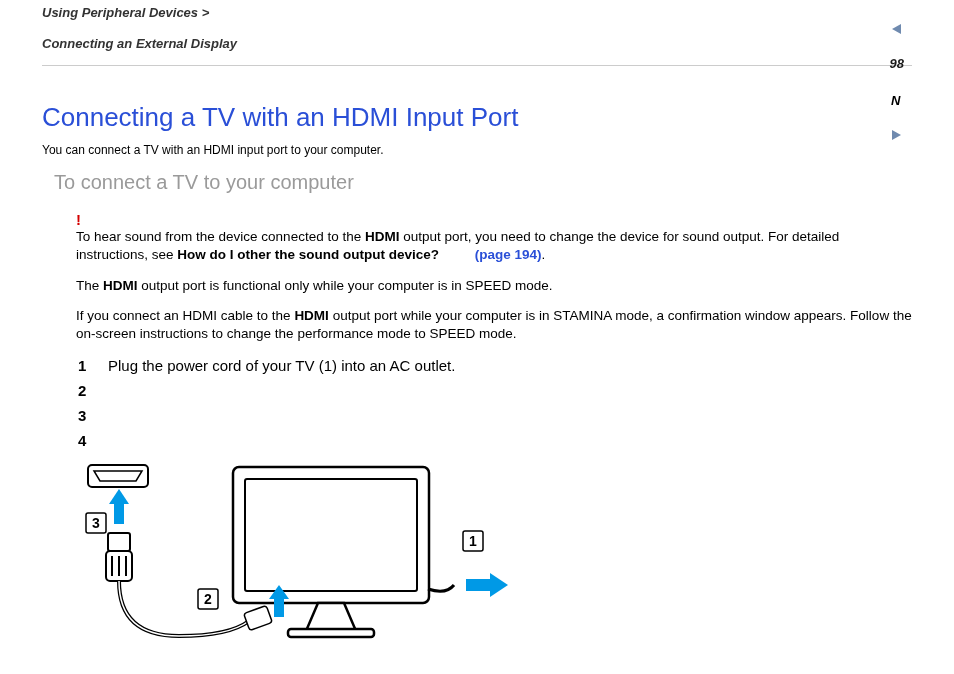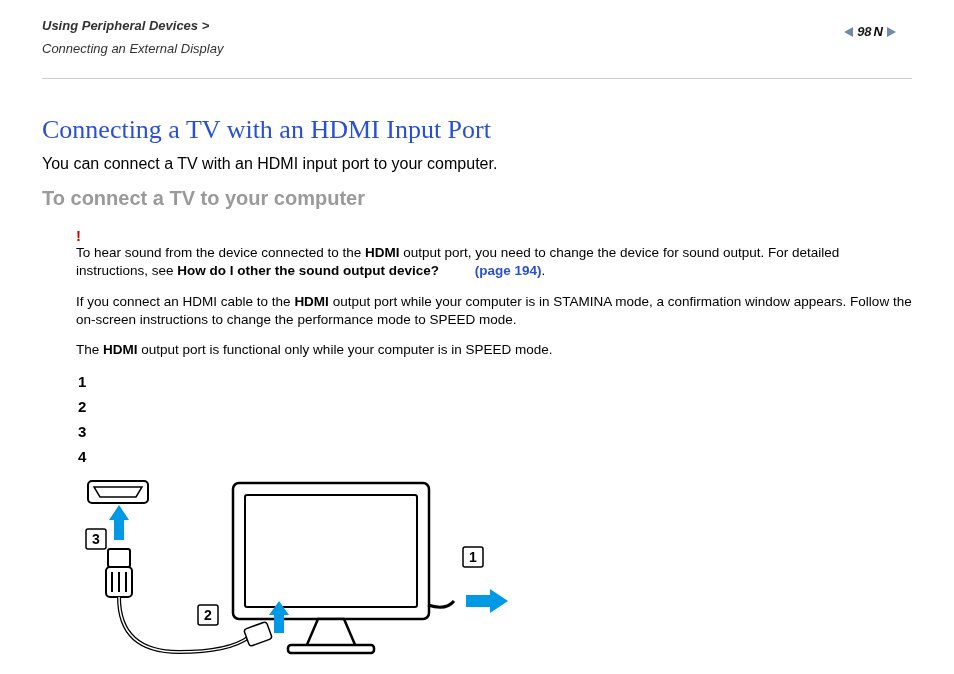--- a/index.html
+++ b/index.html
@@ -14,46 +14,47 @@
   .page {
     position: relative;
     width: 954px;
     height: 674px;
     box-sizing: border-box;
     padding: 0 42px 0 42px;
   }
   .header {
     position: relative;
     height: 60px;
-    padding-top: 18px;
+    padding-top: 5px;
     border-bottom: 1px solid #ccc;
   }
   .bc1 {
     font-size: 13px;
     font-weight: bold;
     font-style: italic;
     color: #333;
   }
   .bc2 {
     font-size: 13px;
-    font-weight: normal;
+    font-weight: bold;
     font-style: italic;
     color: #333;
-    margin-top: 8px;
+    margin-top: 16px;
   }
   .pagenav {
     position: absolute;
-    right: 16px;
+    right: 8px;
     top: 24px;
     display: flex;
     align-items: center;
-    gap: 4px;
+    gap: 22px;
     font-style: italic;
     font-weight: bold;
     color: #1a1a1a;
+    flex-direction: column;
   }
   .tri-left {
     width: 0; height: 0;
     border-top: 5px solid transparent;
     border-bottom: 5px solid transparent;
     border-right: 9px solid #6f8aaf;
   }
   .tri-right {
     width: 0; height: 0;
     border-top: 5px solid transparent;
@@ -62,28 +63,27 @@
   }
   .pagenum { font-size: 13px; }
   .N { color: #000; font-style: italic; font-weight: bold; font-size: 13px; margin-left: -2px;}
   
   .content { padding-top: 36px; }
   h1.title {
     font-size: 26px;
     font-weight: normal;
     color: #2a4fd7;
     margin: 0 0 10px 0;
-    font-family: Liberation Serif, serif;
-  }
-  .intro { font-size: 16px; margin: 0 0 14px 0; }
+  }
+  .intro { font-size: 12px; margin: 0 0 14px 0; }
   h2.sub {
     font-size: 20px;
-    font-weight: bold;
+    font-weight: normal;
     color: #9a9a9a;
-    margin: 0 0 16px 0;
+    margin: 0 0 16px 12px;
   }
   .note-block { margin-left: 34px; margin-bottom: 12px; font-size: 13.5px; line-height: 1.35; }
   .bang { color: #d40000; font-weight: bold; font-size: 15px; display:block; margin-bottom:-2px;}
   .link { color: #2a4fd7; font-weight: bold; margin-left: 32px; }
   .steps { margin: 14px 0 0 0; padding: 0; font-size: 15px; }
   .steps li { display:flex; gap: 16px; margin-bottom: 8px; list-style:none;}
   .steps .n { font-weight:bold; width: 14px; flex-shrink:0; margin-left: 36px;}
   .illus { margin-top: 12px; margin-left: 36px; }
   svg text { font-family: Arial, Helvetica, sans-serif; }
 </style>
@@ -107,30 +107,31 @@
     <h1 class="title">Connecting a TV with an HDMI Input Port</h1>
     <p class="intro">You can connect a TV with an HDMI input port to your computer.</p>
     <h2 class="sub">To connect a TV to your computer</h2>
 
     <div class="note-block">
       <span class="bang">!</span>
       <span>To hear sound from the device connected to the </span><b>HDMI</b><span> output port, you need to change the device for sound output. For detailed instructions, see </span><b>How do I other the sound output device? </b><b class="link">(page 194)</b><span>.</span>
     </div>
 
     <div class="note-block">
+      <span>The </span><b>HDMI</b><span> output port is functional only while your computer is in SPEED mode.</span>
+    </div>
+
+    <div class="note-block">
       <span>If you connect an HDMI cable to the </span><b>HDMI</b><span> output port while your computer is in STAMINA mode, a confirmation window appears. Follow the on-screen instructions to change the performance mode to SPEED mode.</span>
     </div>
 
-    <div class="note-block">
-      <span>The </span><b>HDMI</b><span> output port is functional only while your computer is in SPEED mode.</span>
-    </div>
-
     <ol class="steps">
       <li>
         <span class="n">1</span>
+        <span>Plug the power cord of your TV (1) into an AC outlet.</span>
       </li>
       <li>
         <span class="n">2</span>
       </li>
       <li>
         <span class="n">3</span>
       </li>
       <li>
         <span class="n">4</span>
       </li>

